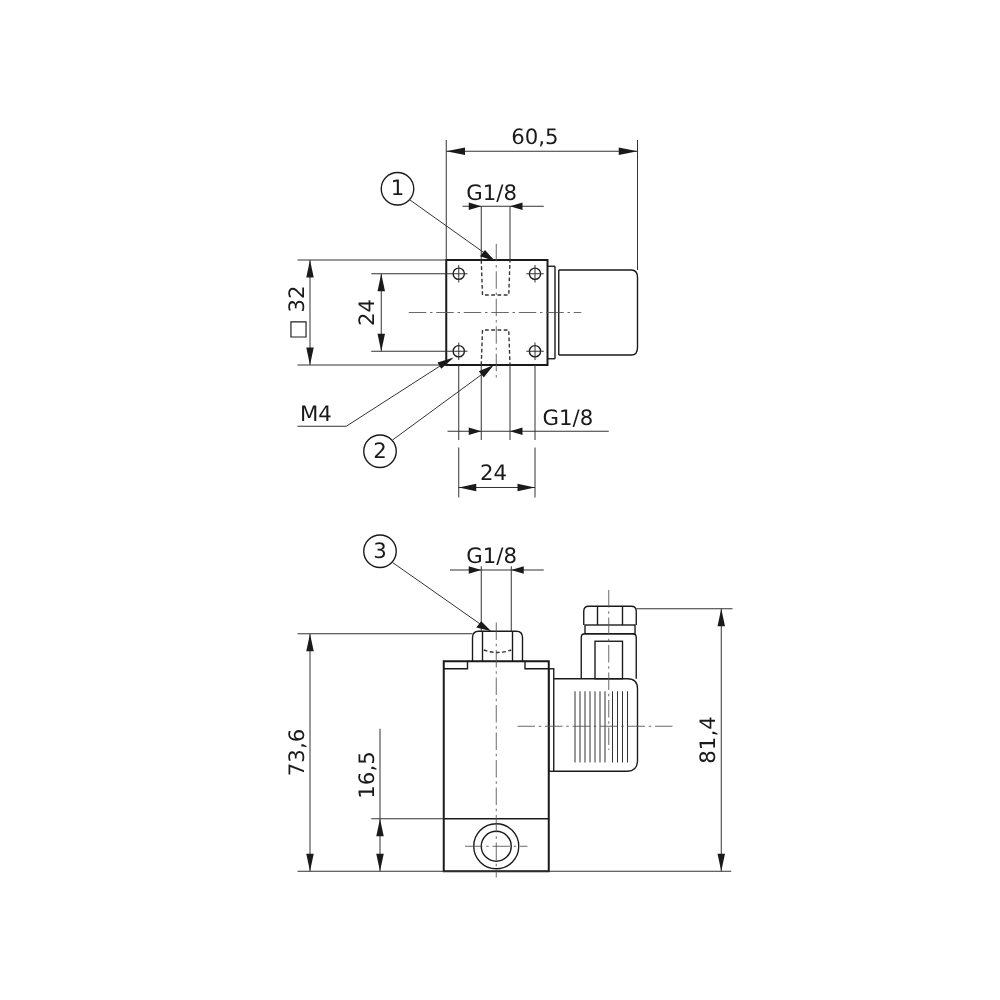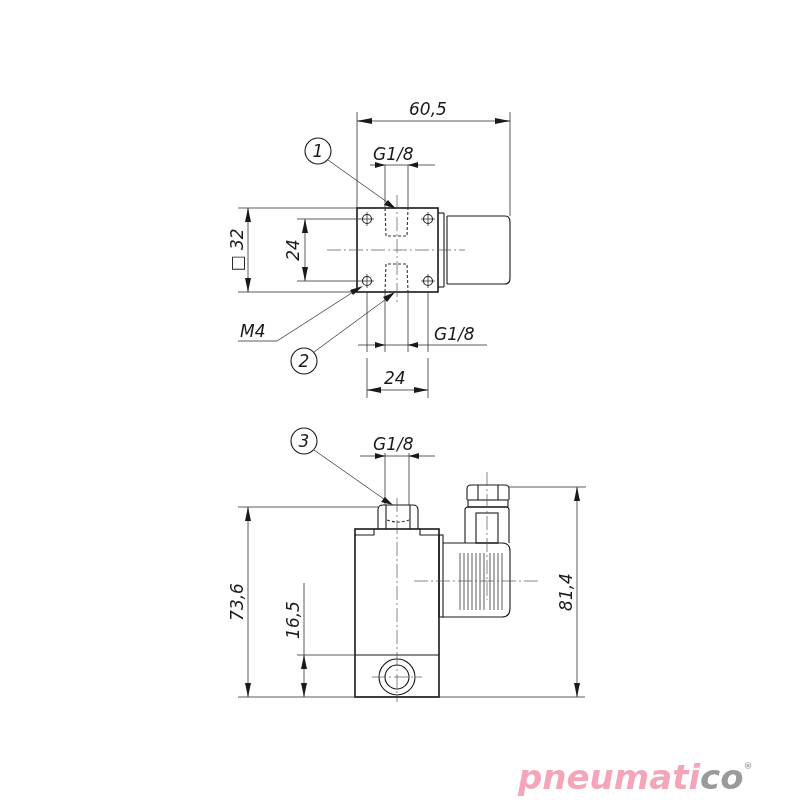--- a/index.html
+++ b/index.html
@@ -1,16 +1,16 @@
 <!DOCTYPE html>
 <html><head>
 <meta charset="utf-8">
 <style>
   html, body { margin: 0; padding: 0; background: #ffffff; }
-  #canvas { position: relative; width: 800px; height: 800px; overflow: hidden; background: #fff; font-style: italic; }
+  #canvas { position: relative; width: 800px; height: 800px; overflow: hidden; background: #fff; }
   svg { position: absolute; left: 0; top: 0; }
   .ln { stroke: #1a1a1a; stroke-width: 1.1; fill: none; }
   .thk { stroke: #1a1a1a; stroke-width: 1.6; fill: none; }
   .thin { stroke: #333; stroke-width: 0.8; fill: none; }
   .dash { stroke: #333; stroke-width: 1.1; fill: none; stroke-dasharray: 3 2; }
   .center { stroke: #555; stroke-width: 0.7; fill: none; stroke-dasharray: 14 3 2 3; }
   .dimtxt { font-family: "DejaVu Sans", sans-serif; font-size: 17px; fill: #1a1a1a; }
   .balloon { font-family: "DejaVu Sans", sans-serif; font-size: 17px; fill: #1a1a1a; text-anchor: middle; dominant-baseline: central; }
   .arrow { fill: #1a1a1a; }
   #logo { position: absolute; left: 518px; top: 760px; font-family: "DejaVu Sans", sans-serif; font-weight: bold; font-size: 34px; letter-spacing: 0px; line-height: 1; }
@@ -188,16 +188,13 @@
     <text class="dimtxt" transform="translate(299,620) rotate(-90)" text-anchor="middle">16,5</text>
 
     <line class="thin" x1="509" y1="487" x2="586" y2="487"></line>
     <line class="thin" x1="577" y1="487" x2="577" y2="697"></line>
     <polygon class="arrow" points="577,487 574,501 580,501"></polygon>
     <polygon class="arrow" points="577,697 574,683 580,683"></polygon>
     <text class="dimtxt" transform="translate(572,592) rotate(-90)" text-anchor="middle">81,4</text>
   </g>
 </svg>
 
-<div id="logo">
-  <span class="p1">pneumati</span><span class="p2">co</span><sup>®</sup>
 </div>
-</div>
 
 </body></html>

